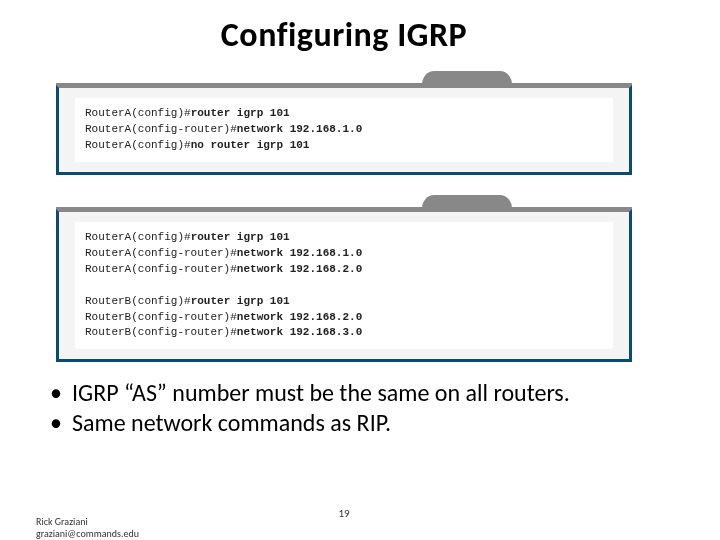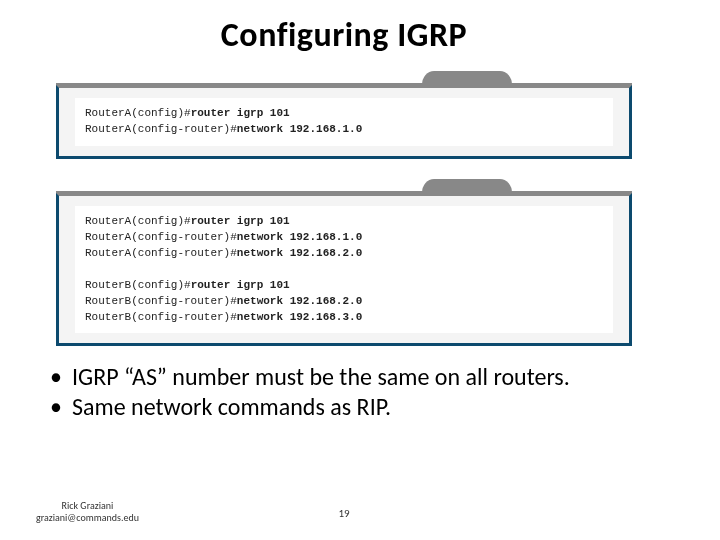--- a/index.html
+++ b/index.html
@@ -28,36 +28,36 @@
     font-size: 11px;
     line-height: 1.45;
     color: #222;
     white-space: pre;
     overflow: hidden;
   }
   .term-line b { font-weight: bold; }
   .bullets { margin-top: 6px; padding-left: 14px; }
   .bullets li { font-size: 24px; list-style: none; position: relative; padding-left: 22px; line-height: 1.25; }
   .bullets li::before { content: "•"; position: absolute; left: 0; top: 0; }
-  .footer-left { position: absolute; left: 36px; bottom: 16px; font-size: 10px; color: #333; line-height: 1.2; text-align: center; }
+  .footer-left { position: absolute; left: 36px; bottom: 0; font-size: 10px; color: #333; line-height: 1.2; }
   .footer-page { position: absolute; left: 50%; bottom: 20px; transform: translateX(-50%); font-size: 11px; color: #333; }
 </style>
 </head>
 <body>
 
 <div class="slide">
 
   <h1 class="title">Configuring IGRP</h1>
 
   <div class="term-wrap">
     <div class="term-tab-bar">
       <div class="term-tab"></div>
     </div>
     <div class="term-body">
-      <div class="term-inner" id="term0"><div class="term-line">RouterA(config)#<b>router igrp 101</b></div><div class="term-line">RouterA(config-router)#<b>network 192.168.1.0</b></div></div>
+      <div class="term-inner" id="term0"><div class="term-line">RouterA(config)#<b>router igrp 101</b></div><div class="term-line">RouterA(config-router)#<b>network 192.168.1.0</b></div><div class="term-line">RouterA(config)#<b>no router igrp 101</b></div></div>
     </div>
   </div>
 
   <div class="term-wrap">
     <div class="term-tab-bar">
       <div class="term-tab"></div>
     </div>
     <div class="term-body">
       <div class="term-inner" id="term1"><div class="term-line">RouterA(config)#<b>router igrp 101</b></div><div class="term-line">RouterA(config-router)#<b>network 192.168.1.0</b></div><div class="term-line">RouterA(config-router)#<b>network 192.168.2.0</b></div><div class="term-line">&nbsp;</div><div class="term-line">RouterB(config)#<b>router igrp 101</b></div><div class="term-line">RouterB(config-router)#<b>network 192.168.2.0</b></div><div class="term-line">RouterB(config-router)#<b>network 192.168.3.0</b></div></div>
     </div>

